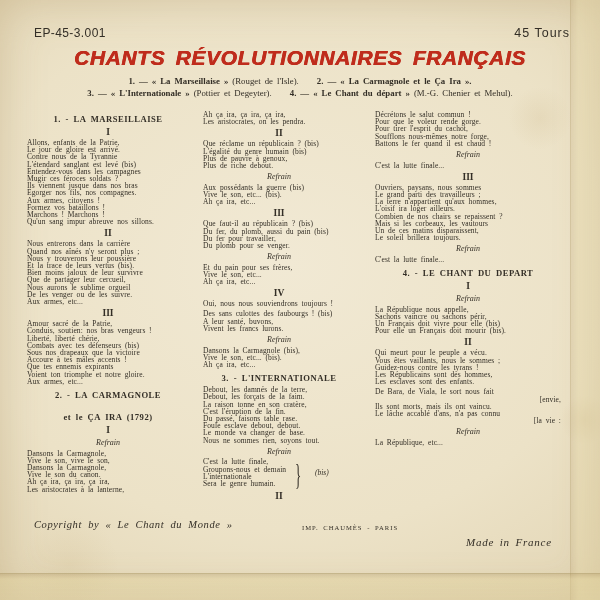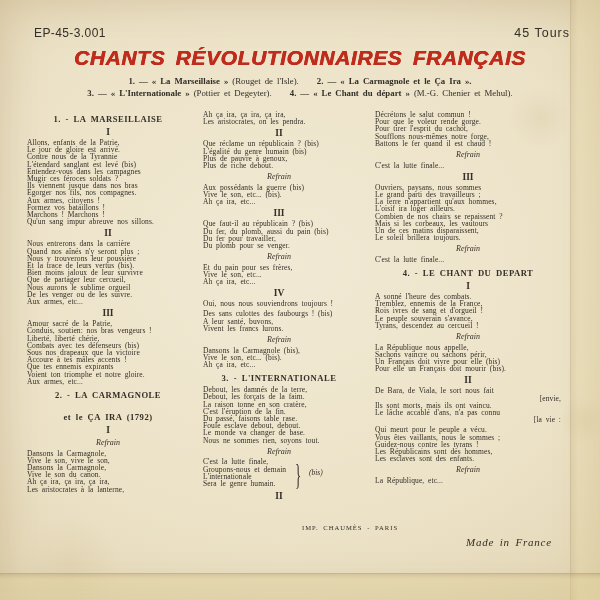--- a/index.html
+++ b/index.html
@@ -46,21 +46,21 @@
     letter-spacing:.5px;word-spacing:2px;margin:5px 0 3px;white-space:nowrap;}
   .song-sub{margin-top:12px;}
   .stanza-numeral{text-align:center;font-weight:bold;font-size:9.5px;line-height:10px;margin:3px 0 2px;}
   .refrain-label{text-align:center;font-style:italic;font-size:8px;line-height:9.5px;margin:3px 0 2px;word-spacing:1px;}
   .verse{margin:2px 0 3px;}
   .verse-line{font-size:7.5px;line-height:7.2px;word-spacing:1.7px;letter-spacing:.1px;white-space:nowrap;}
   .verse-line.cont{text-align:right;white-space:normal;}
   .brace-block{position:relative;margin:2px 0 3px;min-height:30px;}
   .brace-icon{position:absolute;left:92px;top:3px;font-size:10px;line-height:10px;
     transform:scaleY(2.9) scaleX(1.3);transform-origin:top left;}
-  .bis-label{position:absolute;left:106px;top:10px;font-style:italic;font-size:7.5px;}
+  .bis-label{position:absolute;left:112px;top:10px;font-style:italic;font-size:7.5px;}
   .copyright{position:absolute;left:34px;top:519px;font-style:italic;font-size:10.5px;
     letter-spacing:.6px;word-spacing:3px;}
   .printer{position:absolute;left:302px;top:524px;font-size:6.6px;letter-spacing:1px;word-spacing:2px;}
   .madein{position:absolute;right:48px;top:536px;font-style:italic;font-weight:normal;
     font-size:11px;letter-spacing:.8px;word-spacing:2px;}
 </style>
 </head>
 <body>
 
 <div class="sleeve">
@@ -226,51 +226,45 @@
           <div class="verse-line">Mais si les corbeaux, les vautours</div>
           <div class="verse-line">Un de ces matins disparaissent,</div>
           <div class="verse-line">Le soleil brillera toujours.</div>
         </div>
         <div class="refrain-label">Refrain</div>
         <div class="verse">
           <div class="verse-line">C'est la lutte finale...</div>
         </div>
         <div class="song-title">4. - LE CHANT DU DEPART</div>
         <div class="stanza-numeral">I</div>
-        <div class="verse">
-          <div class="verse-line">A sonné l'heure des combats.</div>
-          <div class="verse-line">Tremblez, ennemis de la France,</div>
-          <div class="verse-line">Rois ivres de sang et d'orgueil !</div>
-          <div class="verse-line">Le peuple souverain s'avance,</div>
-          <div class="verse-line">Tyrans, descendez au cercueil !</div>
-        </div>
         <div class="refrain-label">Refrain</div>
         <div class="verse">
           <div class="verse-line">La République nous appelle,</div>
           <div class="verse-line">Sachons vaincre ou sachons périr,</div>
           <div class="verse-line">Un Français doit vivre pour elle (bis)</div>
           <div class="verse-line">Pour elle un Français doit mourir (bis).</div>
         </div>
         <div class="stanza-numeral">II</div>
+        <div class="verse">
+          <div class="verse-line">Qui meurt pour le peuple a vécu.</div>
+          <div class="verse-line">Vous êtes vaillants, nous le sommes ;</div>
+          <div class="verse-line">Guidez-nous contre les tyrans !</div>
+          <div class="verse-line">Les Républicains sont des hommes,</div>
+          <div class="verse-line">Les esclaves sont des enfants.</div>
+        </div>
         <div class="verse">
           <div class="verse-line">De Bara, de Viala, le sort nous fait</div>
           <div class="verse-line cont">[envie,</div>
           <div class="verse-line">Ils sont morts, mais ils ont vaincu.</div>
           <div class="verse-line">Le lâche accablé d'ans, n'a pas connu</div>
           <div class="verse-line cont">[la vie :</div>
         </div>
-        <div class="verse">
-          <div class="verse-line">Qui meurt pour le peuple a vécu.</div>
-          <div class="verse-line">Vous êtes vaillants, nous le sommes ;</div>
-          <div class="verse-line">Guidez-nous contre les tyrans !</div>
-          <div class="verse-line">Les Républicains sont des hommes,</div>
-          <div class="verse-line">Les esclaves sont des enfants.</div>
-        </div>
         <div class="refrain-label">Refrain</div>
         <div class="verse">
           <div class="verse-line">La République, etc...</div>
         </div>
       </div>
   </div>
 
+  <div class="copyright">Copyright by « Le Chant du Monde »</div>
   <div class="printer">IMP. CHAUMÈS - PARIS</div>
   <div class="madein">Made in France</div>
 </div>
 
 </body></html>

